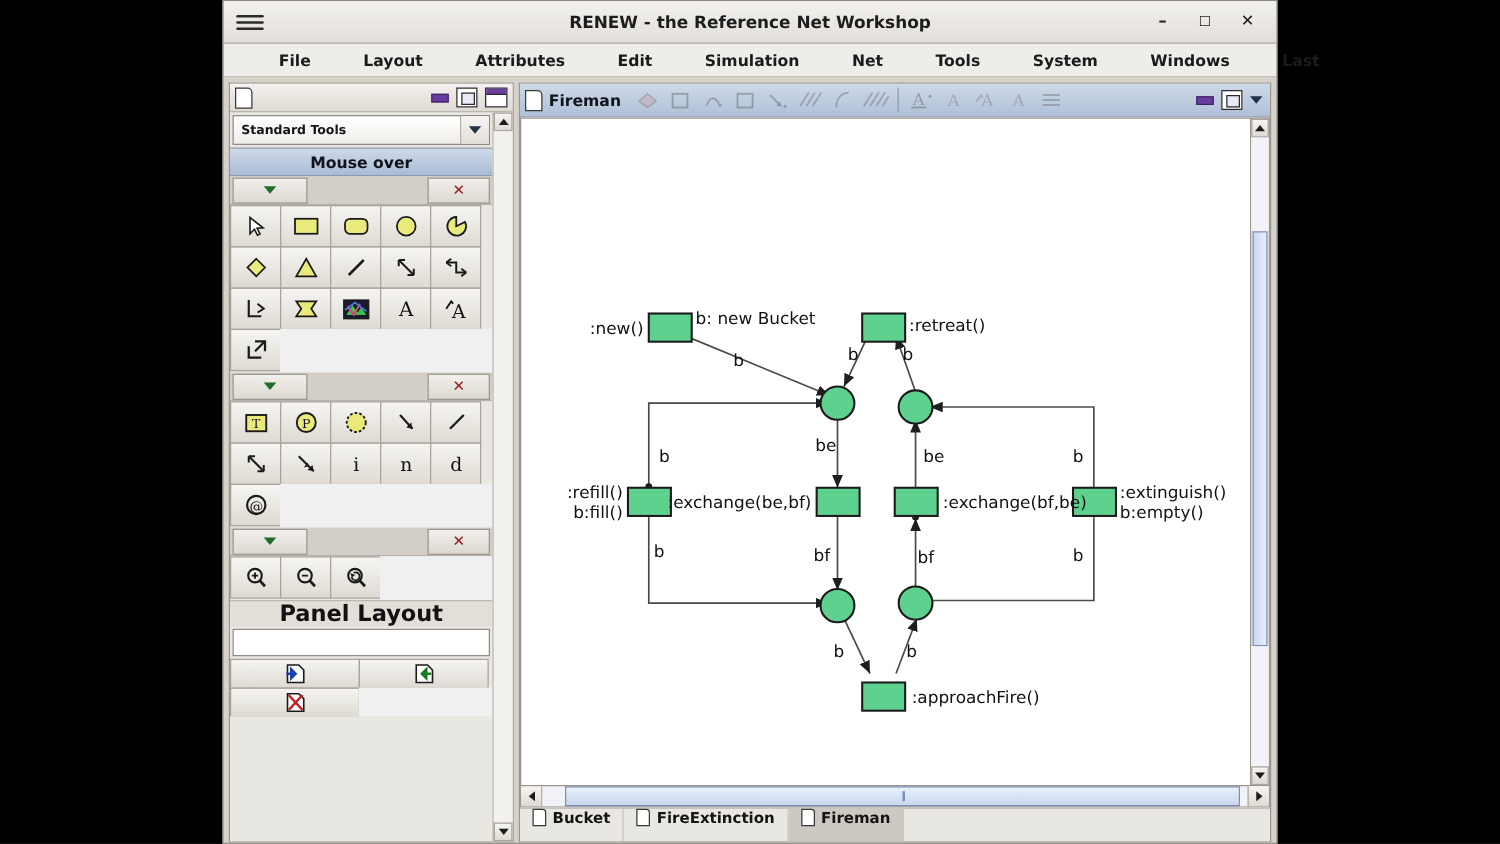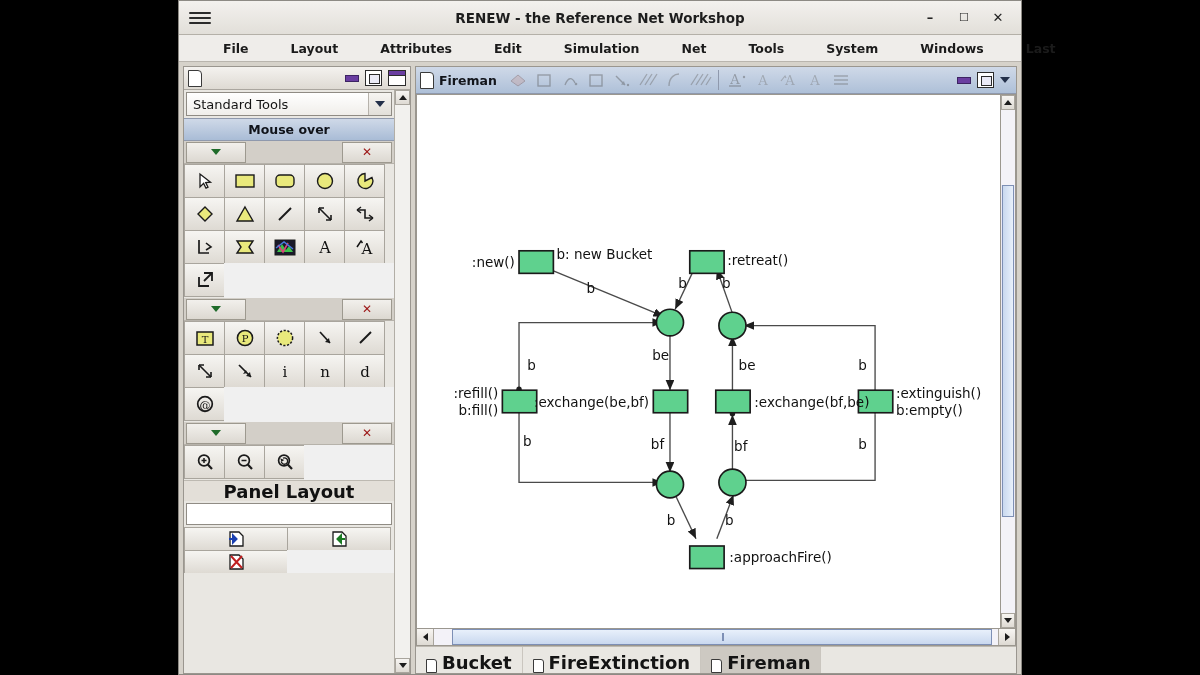--- a/index.html
+++ b/index.html
@@ -45,21 +45,21 @@
                   border:1.5px solid #2b2b2b;background:#eaeaf6;}
   .ic-max{width:16px;height:14px;border:1.6px solid #2b2b2b;background:#fff;}
   .ic-max:after{content:"";display:block;height:4px;background:#6a3ea1;
                 border-bottom:1px solid #2b2b2b;}
 
   .lp-scrollrow{display:flex;flex:1;min-height:0;}
   .lp-inner{flex:1;display:flex;flex-direction:column;min-width:0;overflow:hidden;background:#e9e7e2;}
 
   .combo{height:24px;flex:0 0 24px;margin:2px;background:linear-gradient(#ffffff,#f0eeea);
          border:1px solid #8f8b84;display:flex;align-items:center;box-sizing:border-box;}
-  .combo span{font-size:13px;font-weight:normal;color:#141414;padding-left:6px;}
+  .combo span{font-size:10px;font-weight:bold;color:#141414;padding-left:6px;}
   .combo .arw{margin-left:auto;width:22px;height:100%;border-left:1px solid #b6b2ab;
               background:linear-gradient(#f7f5f2,#e2dfd9);display:flex;align-items:center;justify-content:center;}
   .tri-d{width:0;height:0;border-left:5px solid transparent;border-right:5px solid transparent;
          border-top:6px solid #23304a;}
 
   .mouseover{height:21px;flex:0 0 21px;background:linear-gradient(#cfd9e8,#a9bcd6);
              border:1px solid #8f99ad;border-left:none;border-right:none;
              display:flex;align-items:center;justify-content:center;
              font-size:12.5px;font-weight:bold;color:#10131a;}
 
@@ -133,21 +133,21 @@
   .tri-l-s{width:0;height:0;border-top:4px solid transparent;border-bottom:4px solid transparent;
            border-right:5px solid #1c1c1c;}
   .tri-r-s{width:0;height:0;border-top:4px solid transparent;border-bottom:4px solid transparent;
            border-left:5px solid #1c1c1c;}
   .hthumb{background:linear-gradient(#e8f0fb,#c9d8ef);border:1px solid #7d8fb5;position:relative;}
   .hthumb:after{content:"";position:absolute;left:50%;top:3px;bottom:3px;width:2px;
                 background:#7d8fb5;}
 
   .tabsbar{height:26px;flex:0 0 26px;background:#e9e7e2;display:flex;align-items:stretch;
            border-top:1px solid #bdb9b1;}
-  .tab{display:flex;align-items:flex-end;gap:5px;padding:0 10px;font-size:18px;
+  .tab{display:flex;align-items:flex-start;gap:5px;padding:0 10px;font-size:12px;
        font-weight:bold;color:#141414;cursor:pointer;border-right:1px solid #cac6bf;}
   .tab.active{background:#cdc9c2;}
   .tabdoc{width:9px;height:12px;border:1.5px solid #3a3a3a;border-radius:0 3px 0 0;background:#fff;}
 
   
   .statusbar{height:26px;flex:0 0 26px;background:#e9e7e2;border-top:1px solid #b2aea6;
              display:flex;align-items:center;padding-left:6px;
              font-size:12.5px;font-weight:bold;color:#1b1b1b;}
 
   svg{overflow:visible;}

